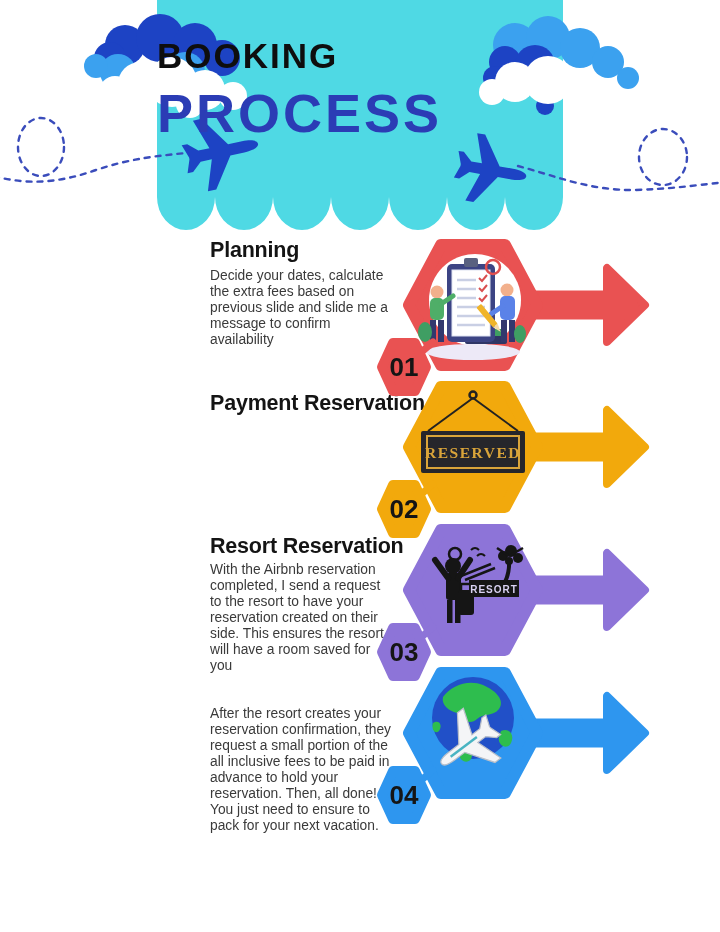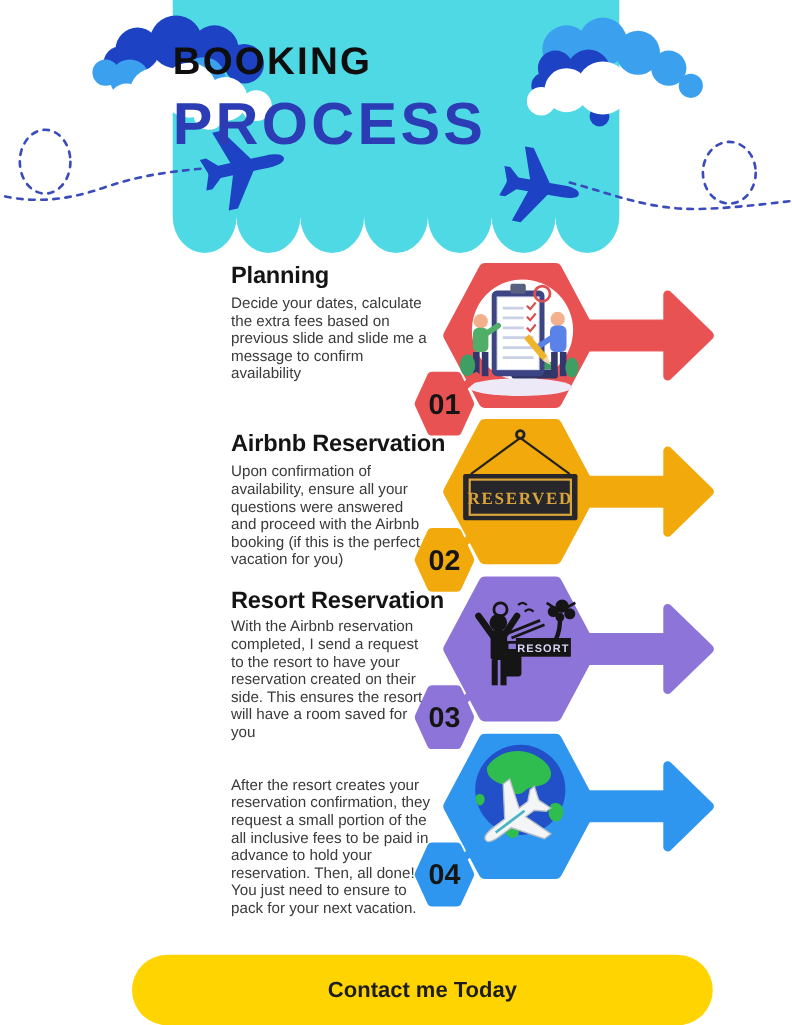--- a/index.html
+++ b/index.html
@@ -106,27 +106,21 @@
   <div class="abs htitle1">BOOKING</div>
   <div class="abs htitle2">PROCESS</div>
 
   <h2 class="abs step-title" style="left:210px;top:238px">Planning</h2>
   <p class="abs step-desc" style="left:210px;top:268px">Decide your dates, calculate
 the extra fees based on
 previous slide and slide me a
 message to confirm
 availability</p>
 
-  <h2 class="abs step-title" style="left:210px;top:391px">Airbnb Reservation</h2>
-  <p class="abs step-desc" style="left:210px;top:421px">Upon confirmation of
-availability, ensure all your
-questions were answered
-and proceed with the Airbnb
-booking (if this is the perfect
-vacation for you)</p>
+  <h2 class="abs step-title" style="left:210px;top:391px">Payment Reservation</h2>
 
   <h2 class="abs step-title" style="left:210px;top:534px">Resort Reservation</h2>
   <p class="abs step-desc" style="left:210px;top:562px">With the Airbnb reservation
 completed, I send a request
 to the resort to have your
 reservation created on their
 side. This ensures the resort
 will have a room saved for
 you</p>
 
@@ -276,15 +270,14 @@
     </g>
     <g>
       <line class="c4 connector" x1="63" y1="125" x2="78" y2="112"></line>
       <g transform="translate(49,137)">
         <polygon class="c4 badge" points="-22,0 -11,-24 11,-24 22,0 11,24 -11,24"></polygon>
         <text class="num" x="0" y="9">04</text>
       </g>
     </g>
   </svg>
 
-  <div class="abs contact" role="button" aria-label="Contact me Today">Contact me Today</div>
 
 </div>
 
 </body></html>

